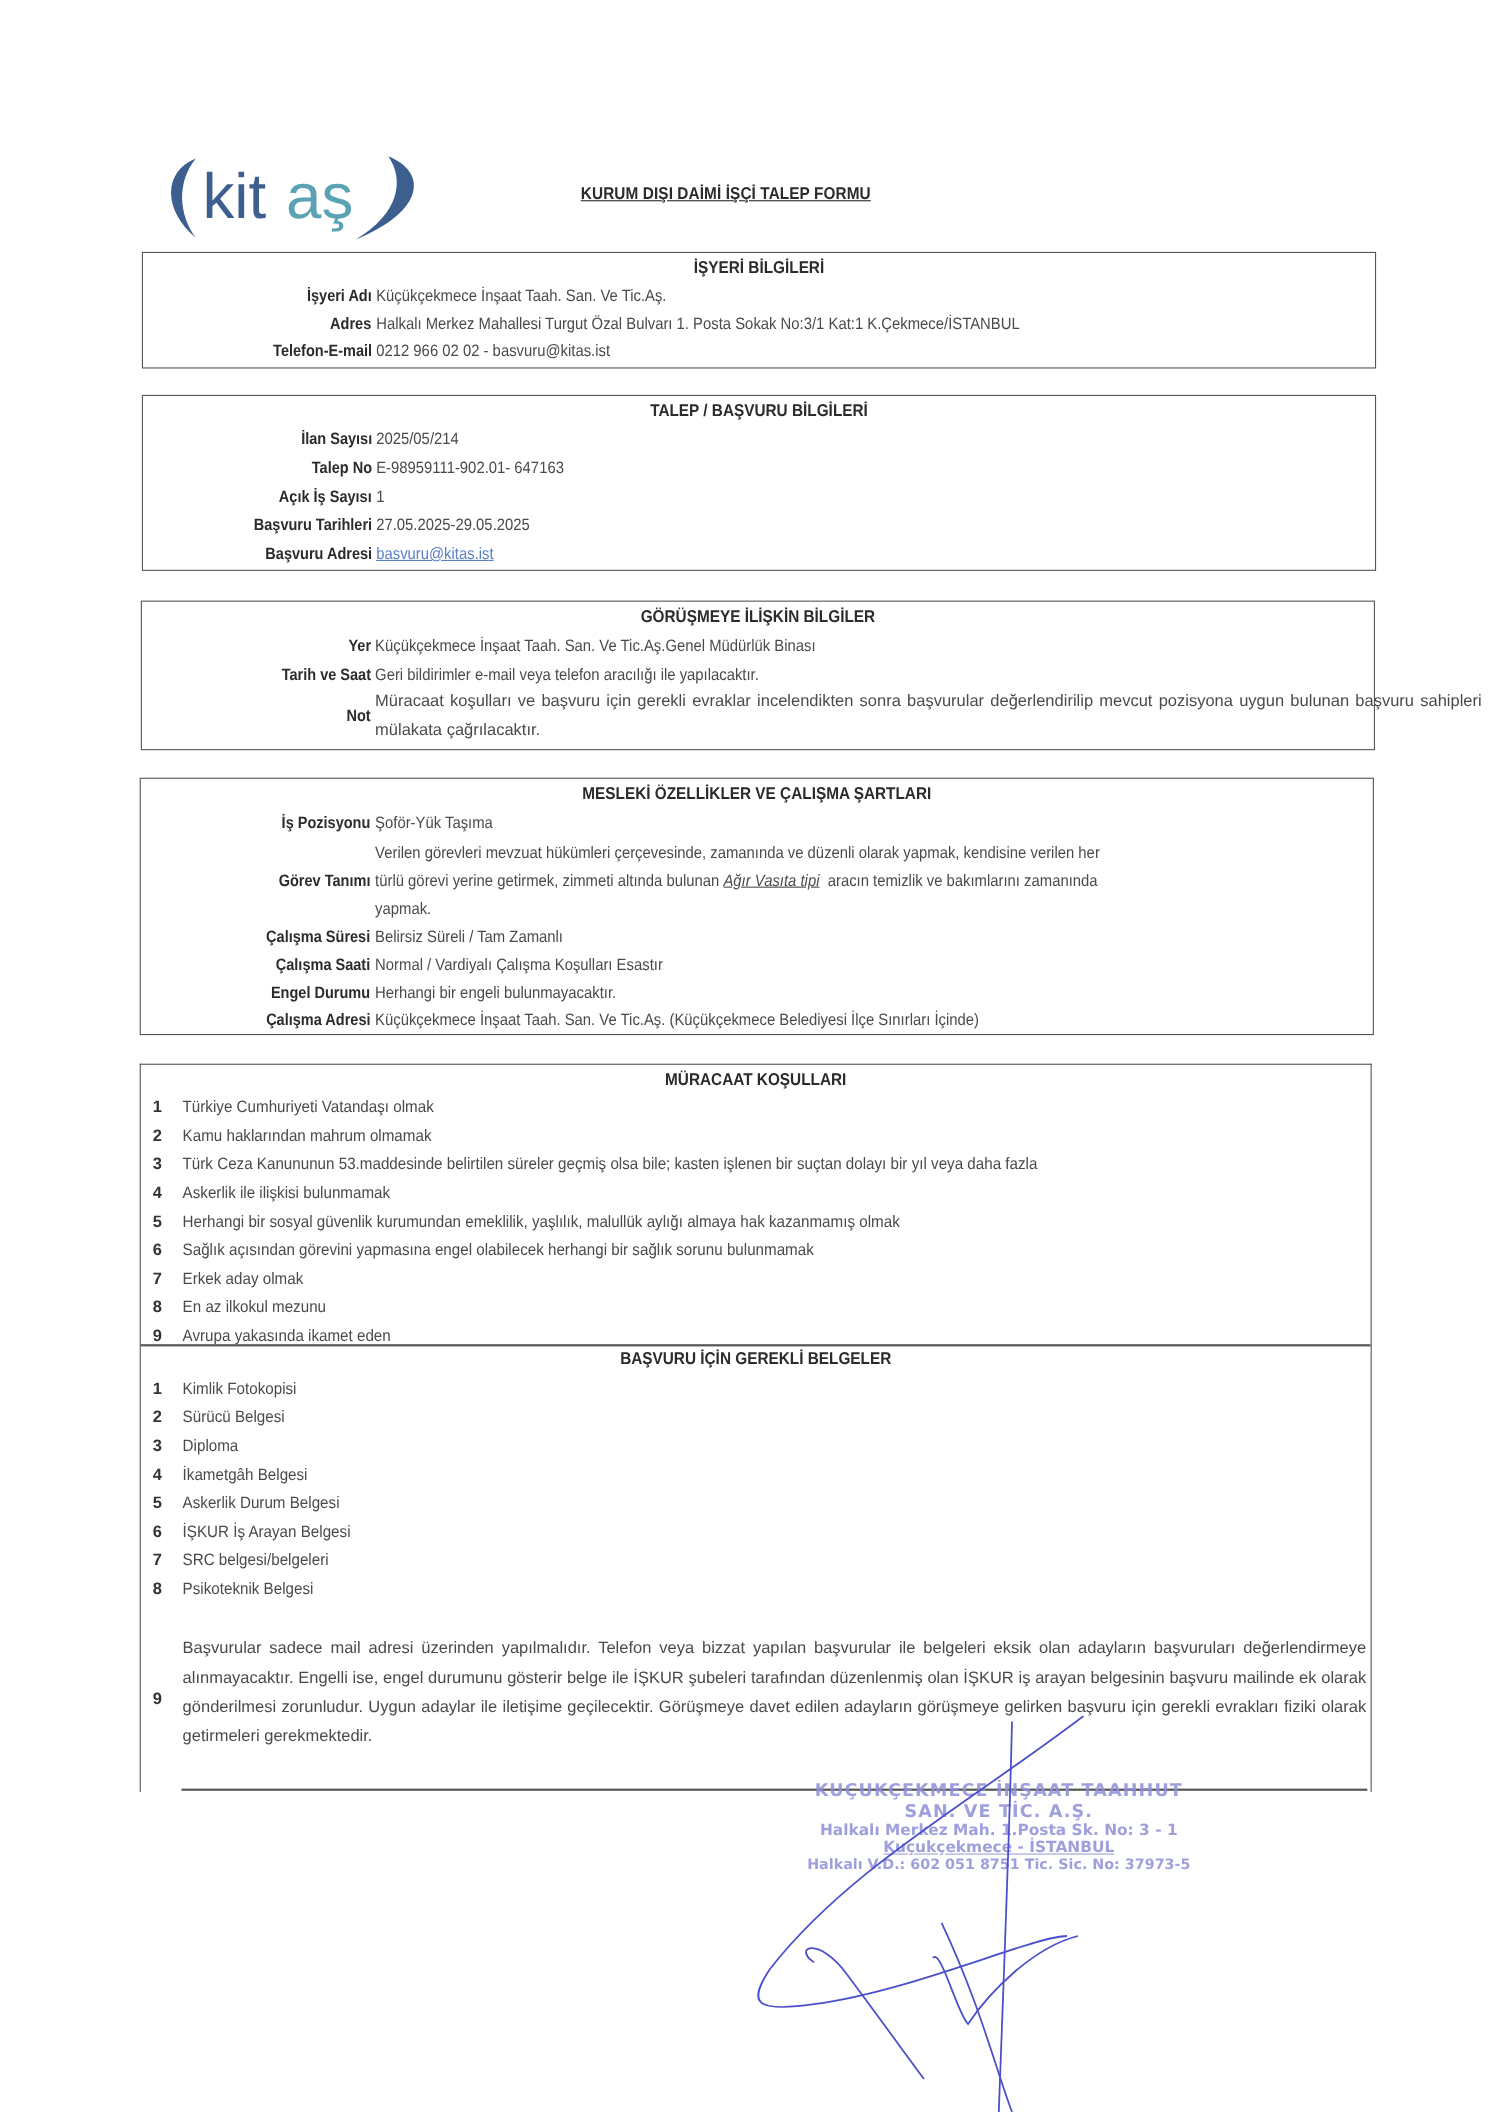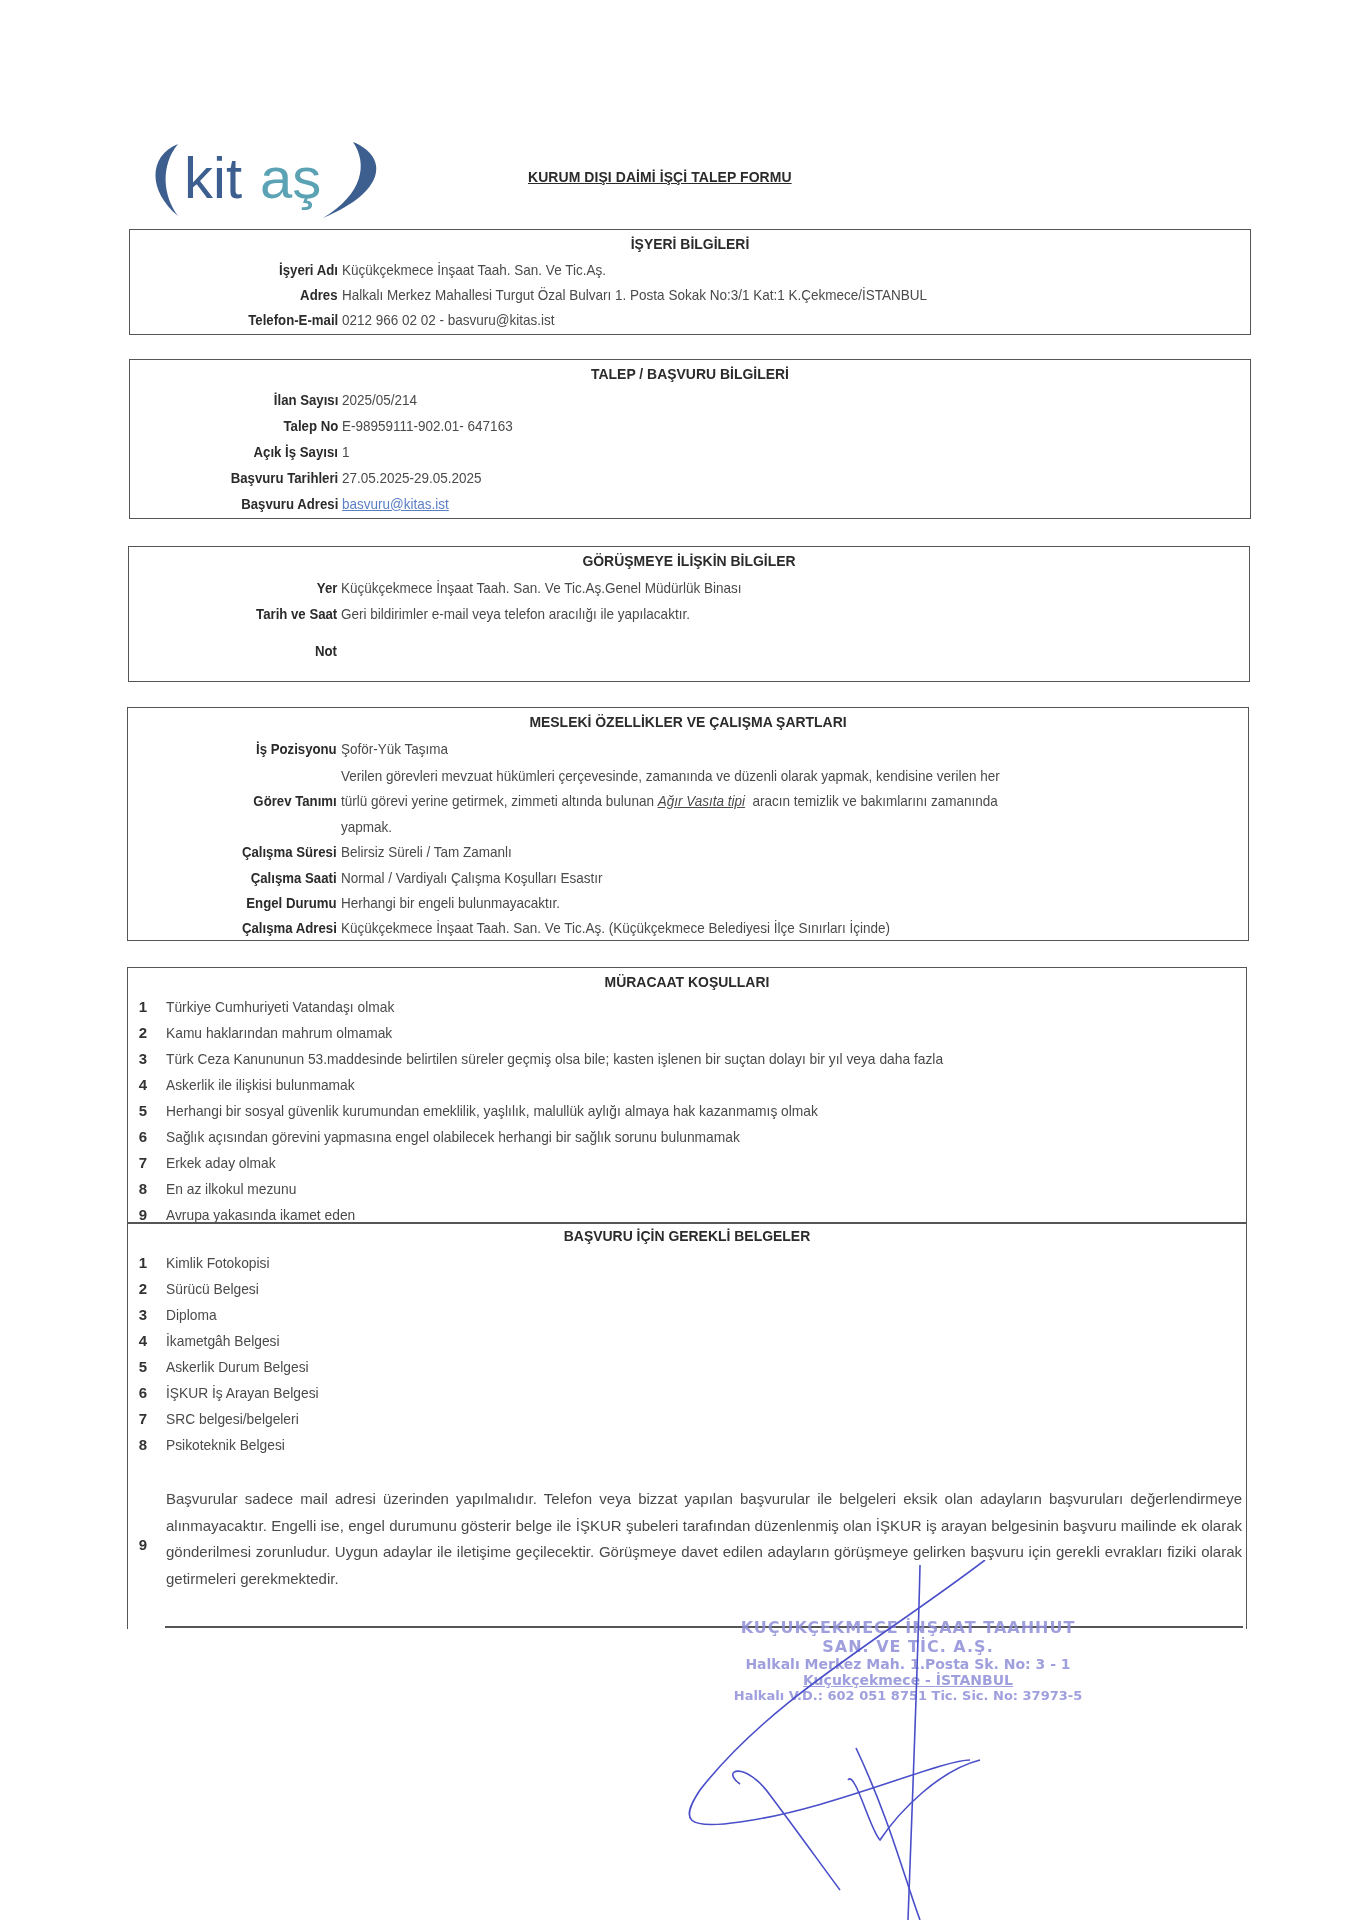--- a/index.html
+++ b/index.html
@@ -115,20 +115,21 @@
     <span class="lbl">Yer</span>
     <span class="val">Küçükçekmece İnşaat Taah. San. Ve Tic.Aş.Genel Müdürlük Binası</span>
   </div>
   <div class="row" style="top:57px;">
     <span class="lbl">Tarih ve Saat</span>
     <span class="val">Geri bildirimler e-mail veya telefon aracılığı ile yapılacaktır.</span>
   </div>
   <div class="row" style="top:94px;">
     <span class="lbl">Not</span>
   </div>
+  <div class="para" style="left:212px; top:78px; width:1006px; line-height:26px; white-space:normal;">Müracaat koşulları ve başvuru için gerekli evraklar incelendikten sonra başvurular değerlendirilip mevcut pozisyona uygun bulunan başvuru sahipleri mülakata çağrılacaktır.</div>
 </div>
 
 <div class="box" style="left:127px; top:707px; width:1122px; height:234px; --lblx:209px; --valx:213px;">
   <div class="box-title" style="top:5px;">MESLEKİ ÖZELLİKLER VE ÇALIŞMA ŞARTLARI</div>
   <div class="row" style="top:31px;">
     <span class="lbl">İş Pozisyonu</span>
     <span class="val">Şoför-Yük Taşıma</span>
   </div>
   <div class="row" style="top:58px;">
     <span class="val">Verilen görevleri mevzuat hükümleri çerçevesinde, zamanında ve düzenli olarak yapmak, kendisine verilen her</span>

